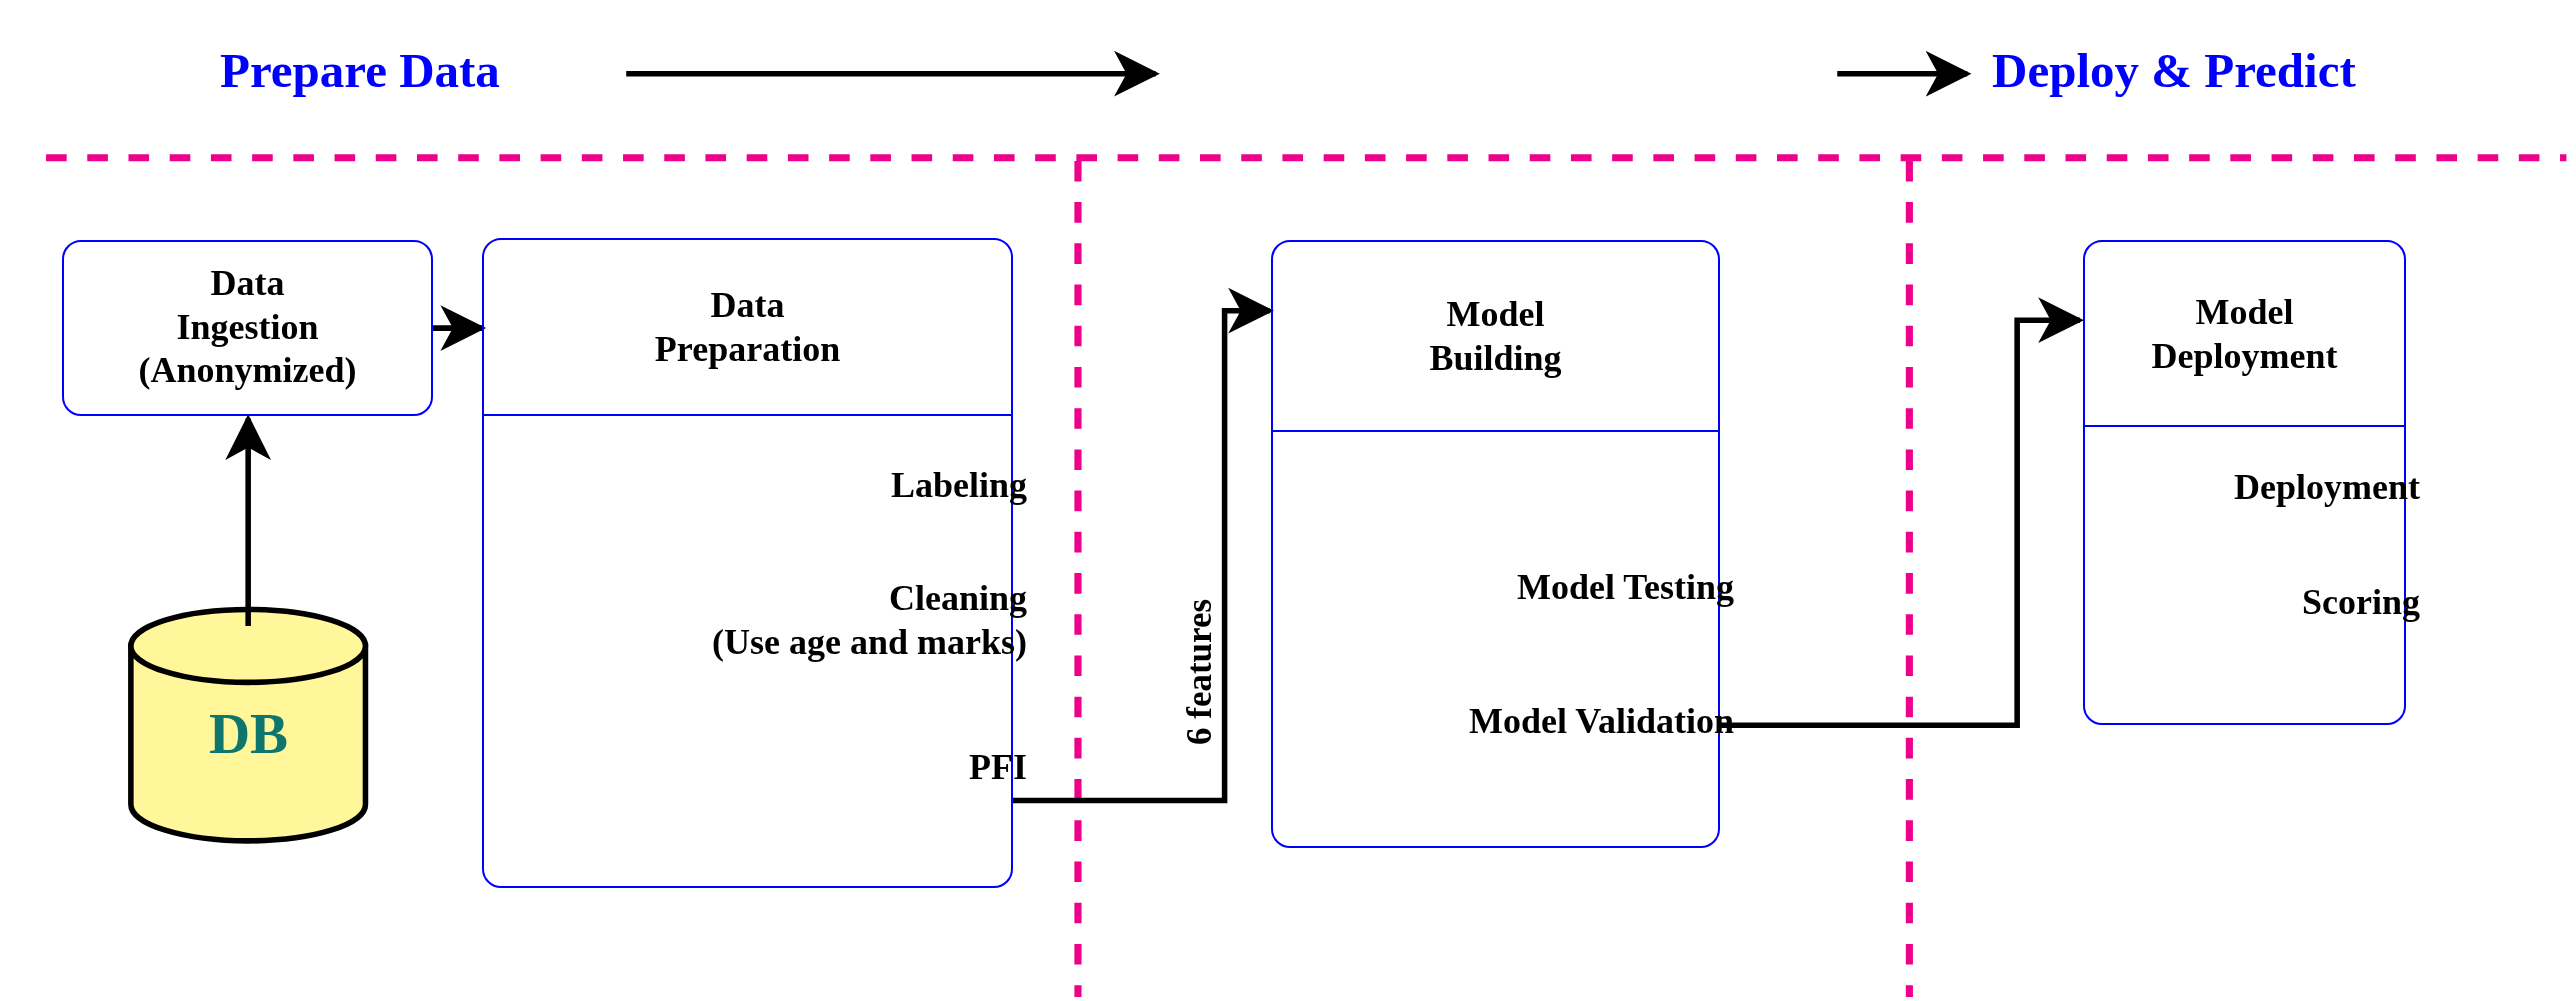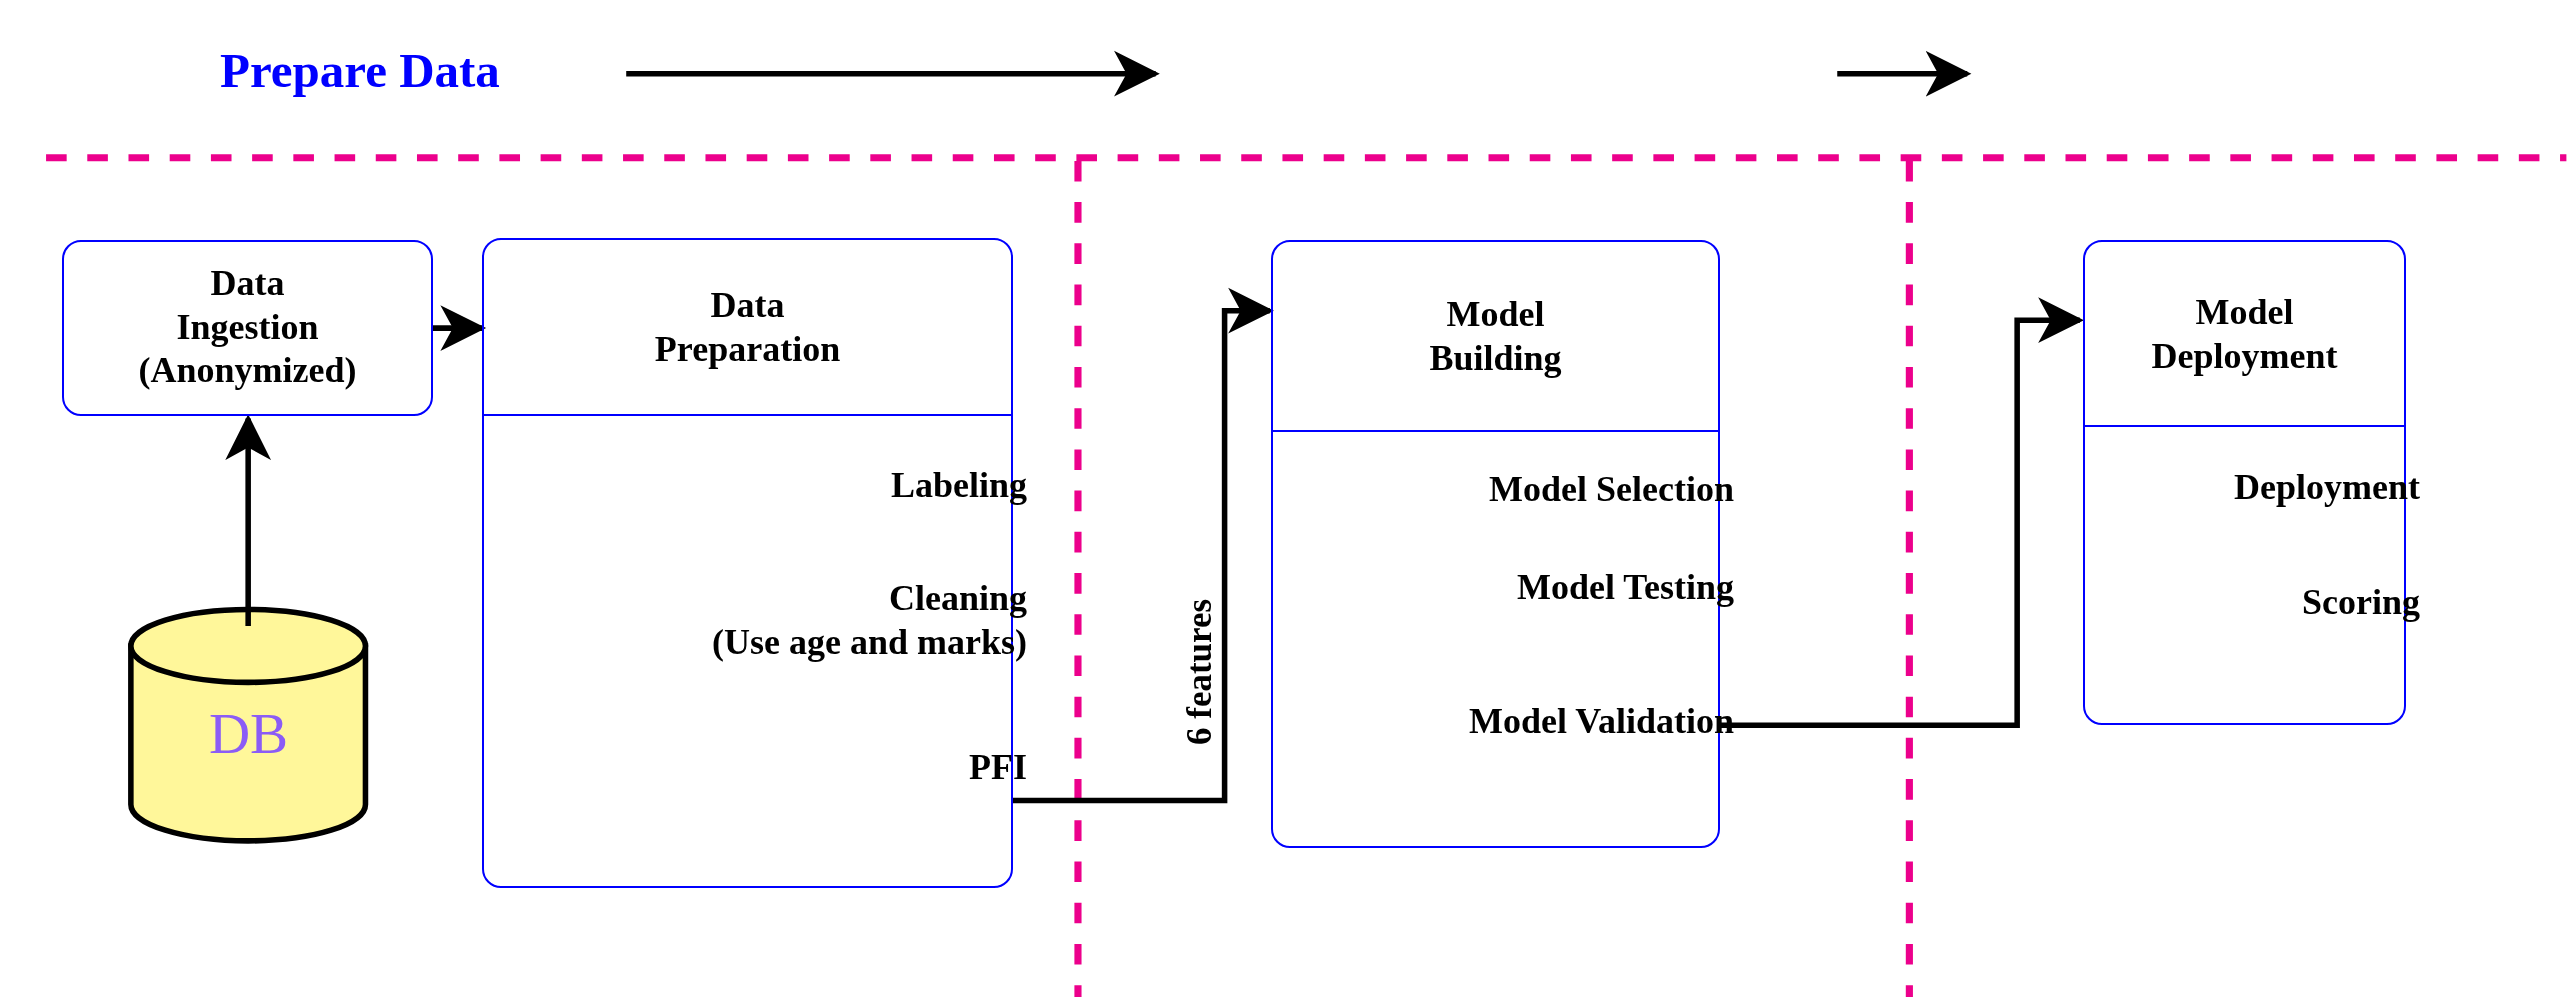--- a/index.html
+++ b/index.html
@@ -75,23 +75,23 @@
     font-weight: bold;
     font-size: 36px;
     line-height: 1.22;
     white-space: pre-line;
     font-family: "Liberation Serif", "DejaVu Serif", serif;
   }
   .db-label {
     position: absolute;
     left: 0; right: 0;
     text-align: center;
-    color: #8b5cf6;
+    color: #0f766e;
     font-size: 57px;
-    font-weight: normal;
+    font-weight: bold;
     font-family: "Liberation Serif", "DejaVu Serif", serif;
   }
 
   
   .rot-label {
     position: absolute;
     transform-origin: left top;
     transform: rotate(-90deg);
     color: #000000;
     font-size: 35px;
@@ -131,20 +131,21 @@
     <line x1="546" y1="414" x2="608" y2="414" stroke="#000000" stroke-width="7" marker-end="url(#arrowhead)"></line>
 
     <path d="M 1278 1010 L 1545 1010 L 1545 392 L 1602 392" fill="none" stroke="#000000" stroke-width="7" marker-end="url(#arrowhead)"></path>
 
     <path d="M 2170 915 L 2545 915 L 2545 404 L 2624 404" fill="none" stroke="#000000" stroke-width="7" marker-end="url(#arrowhead)"></path>
   </svg>
 
   <div class="phase-label" style="left:220px; top:46px;">Prepare Data</div>
 
 
+  <div class="phase-label" style="left:1992px; top:46px;">Deploy &amp; Predict</div>
 
   <div class="node" style="left:62px; top:240px; width:371px; height:176px;">
     <div class="node-head" style="top:0; height:171px;">Data
 Ingestion
 (Anonymized)</div>
   </div>
 
   <div class="node" style="left:482px; top:238px; width:531px; height:650px;">
     <div class="node-head" style="top:0; height:176px;">Data
 Preparation</div>
@@ -156,21 +157,20 @@
     <div class="sub-item" style="top:506px;">PFI</div>
   </div>
 
   <div class="rot-label" style="left:1180px; top:745px;">6 features</div>
 
   <div class="node" style="left:1271px; top:240px; width:449px; height:608px;">
     <div class="node-head" style="top:0; height:190px;">Model
 Building</div>
     <div class="divider" style="top:188px;"></div>
 
-    <div class="sub-item" style="top:226px;">Model Selection</div>
     <div class="sub-item" style="top:324px;">Model Testing</div>
     <div class="sub-item" style="top:458px;">Model Validation</div>
   </div>
 
   <div class="node" style="left:2083px; top:240px; width:323px; height:485px;">
     <div class="node-head" style="top:0; height:185px;">Model
 Deployment</div>
     <div class="divider" style="top:183px;"></div>
 
     <div class="sub-item" style="top:224px;">Deployment</div>

